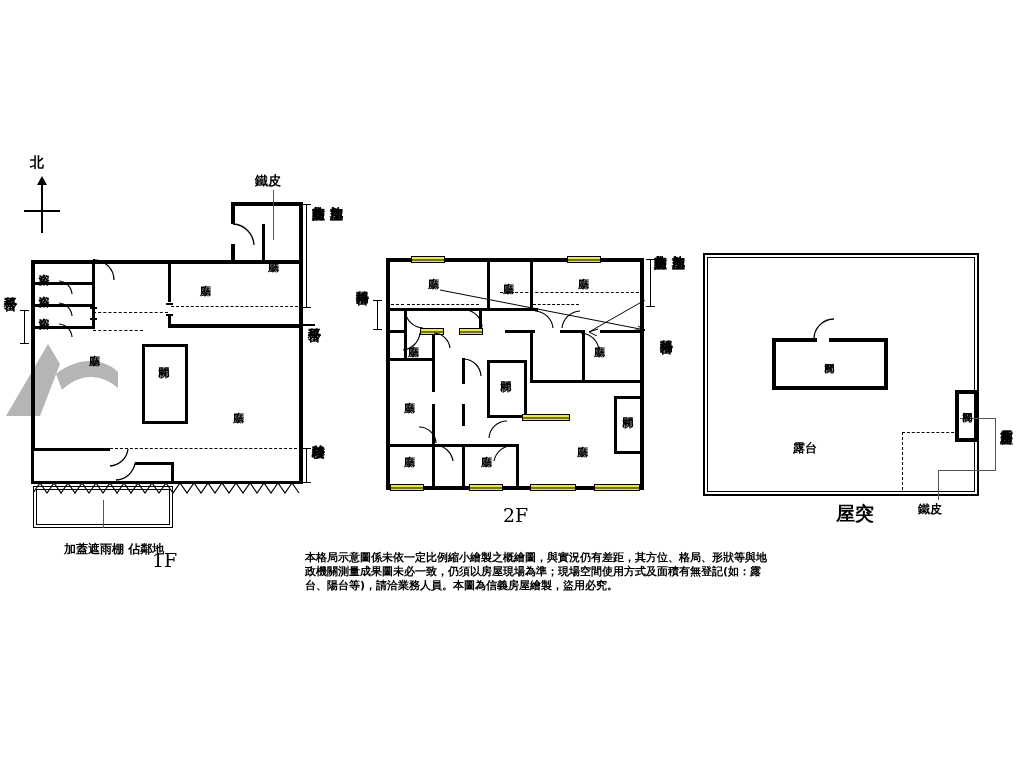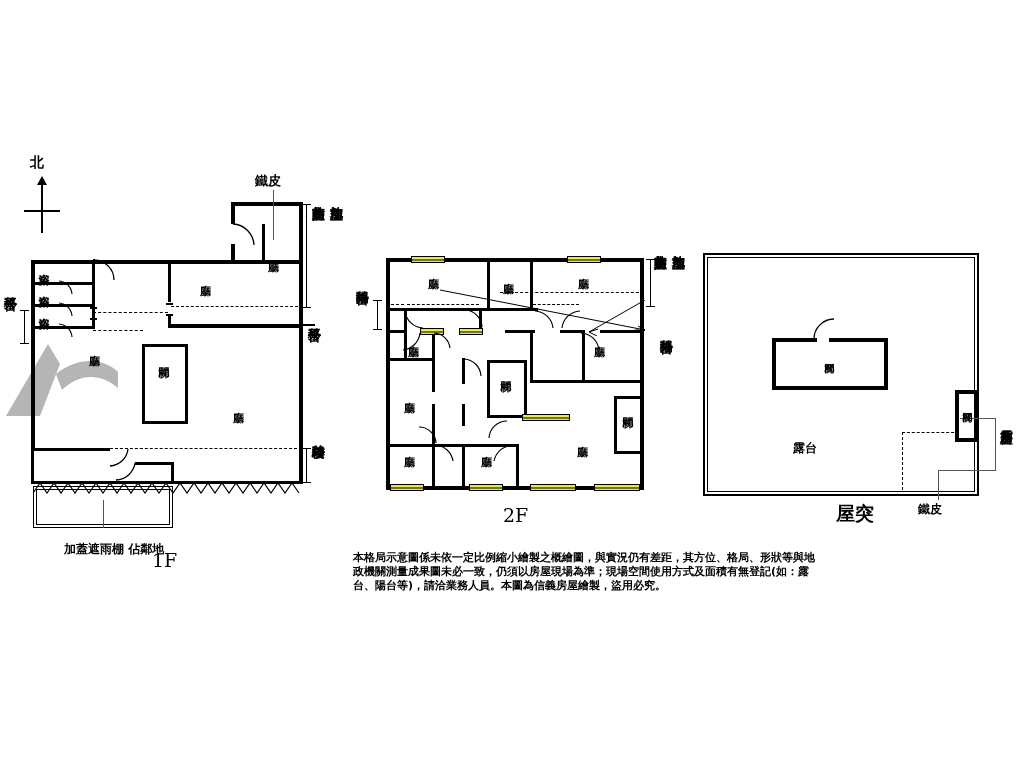--- a/index.html
+++ b/index.html
@@ -154,21 +154,20 @@
   #disclaimer {
     position:absolute;
     left:305px; top:551px;
     width:470px;
     font-family:"DejaVu Sans","Liberation Sans",sans-serif;
     font-weight:bold;
     font-size:11px;
     line-height:14px;
     color:#000;
     text-align:left;
-    margin-left:48px;
   }
 
   .floorlabel {
     position:absolute;
     font-family:"DejaVu Serif","Liberation Serif",serif;
     font-size:19px;
     color:#000;
   }
   .cjk-label {
     position:absolute;

